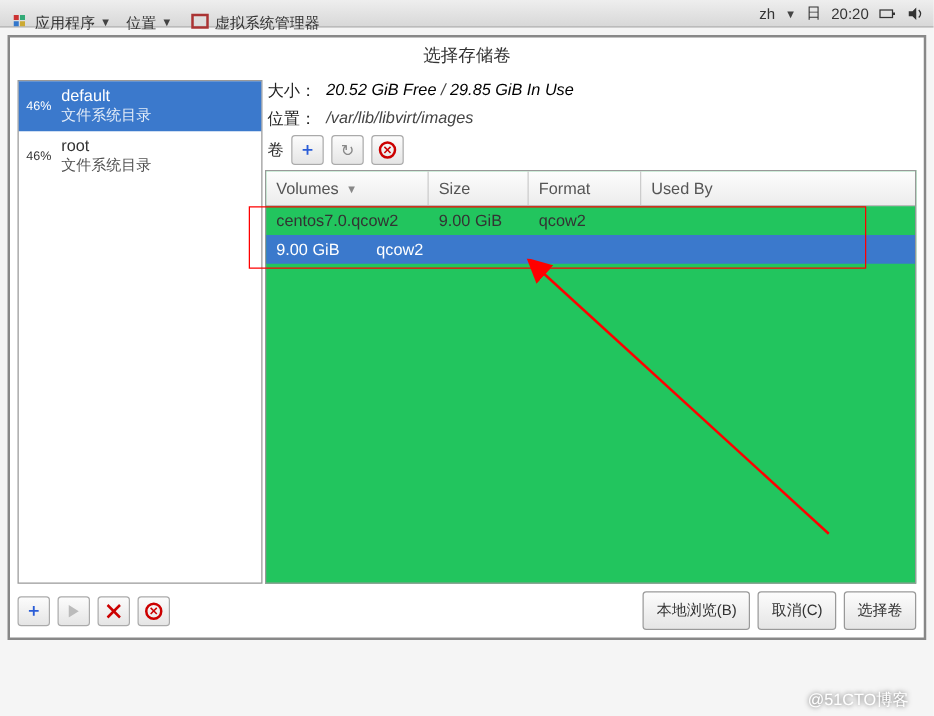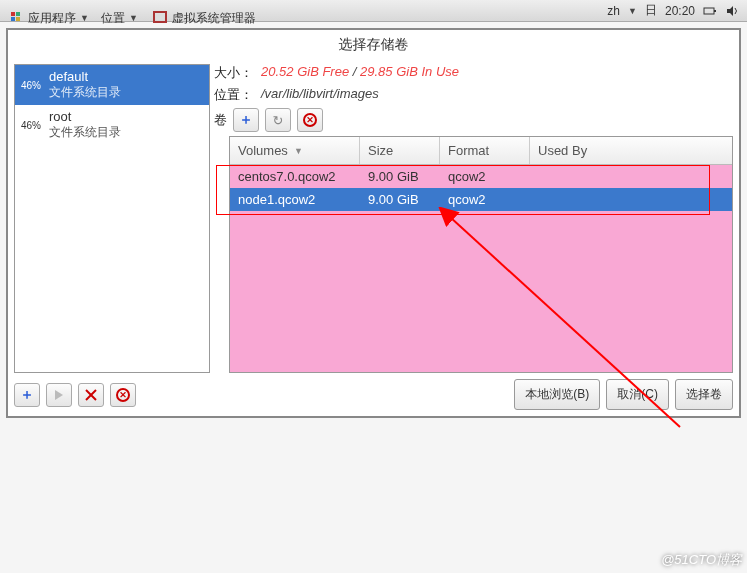--- a/index.html
+++ b/index.html
@@ -9,49 +9,49 @@
   .top-panel { height: 22px; background: linear-gradient(#eeeeee,#d8d8d8); border-bottom: 1px solid #aaa; display: flex; align-items: center; padding: 0 4px; }
   .top-panel .app-item { padding: 0 6px; display: flex; align-items: center; gap: 4px; margin-top: 15px; }
   .arrow-icon { font-size: 9px; color: #444; }
   .top-panel .vm-title { margin-left: 2px; }
   .spacer { flex: 1; }
   .tray { display: flex; align-items: center; gap: 8px; padding-right: 4px; }
   .tray span { display: inline-block; }
   .tray .time { font-size: 12px; }
 
   
-  .dialog { margin: 6px 6px; border: 2px solid #888; background: #fff; height: 390px; display: flex; flex-direction: column; }
+  .dialog { margin: 6px 6px; border: 2px solid #888; background: #fff; height: 484px; display: flex; flex-direction: column; }
   .dialog-title { text-align: center; font-size: 14px; padding: 6px 0; }
   
   .dialog-body { display: flex; flex: 1; padding: 4px 6px 0 6px; gap: 2px; }
   
   
   .pool-list { width: 196px; border: 1px solid #999; background: #fff; }
   .pool-item { display: flex; align-items: center; padding: 4px 6px; gap: 4px; }
   .pool-item.selected { background: #3b79cc; color: #fff; }
   .pool-item .pct { font-size: 10px; width: 24px; text-align: left; }
   .pool-item .labels { display: flex; flex-direction: column; justify-content: space-between; }
   .pool-item .name { font-size: 13px; }
   .pool-item .sub { font-size: 12px; opacity: 0.85; }
   
   
   .right-col { flex: 1; display: flex; flex-direction: column; gap: 4px; }
   .info-row { display: flex; gap: 8px; padding: 0 2px; font-size: 13px; }
   .info-row .label { color: #222; }
-  .info-row .free, .info-row .inuse { font-style: italic; color: #ef4444; }
+  .info-row .free, .info-row .inuse { font-style: italic; color: #000000; }
   .info-row .val { font-style: italic; color: #444; }
 
   .toolbar { display: flex; align-items: center; gap: 6px; padding: 0 2px; }
   .toolbar .label { font-size: 13px; }
   .btn-sm { width: 26px; height: 24px; border: 1px solid #aaa; border-radius: 3px; background: linear-gradient(#fcfcfc,#e5e5e5); display: flex; align-items: center; justify-content: center; cursor: pointer; }
   .icon-plus { color: #2a5cd7; font-weight: bold; font-size: 14px; }
   .icon-refresh { color: #888; font-size: 13px; }
   .icon-x { width: 14px; height: 14px; border: 2px solid #c00; border-radius: 50%; color: #c00; font-size: 9px; font-weight: bold; display: flex; align-items: center; justify-content: center; }
   
-  .table-wrap { flex: 1; border: 1px solid #999; background: #f9a8d4; position: relative; margin-left: 17px; }
+  .table-wrap { flex: 1; border: 1px solid #999; background: #22c55e; position: relative; }
   .thead { display: flex; background: linear-gradient(#fdfdfd,#ececec); border-bottom: 1px solid #bbb; }
   .thead .th { padding: 6px 8px; border-right: 1px solid #ccc; color: #555; font-size: 13px; display:flex; align-items:center; gap:6px; }
   .th.vol { width: 130px; }
   .th.size { width: 80px; }
   .th.fmt { width: 90px; }
   .th.used { flex: 1; border-right: none; }
   .sort-icon { font-size: 9px; color:#888; }
   
   .tbody .tr { display: flex; font-size: 13px; }
   .tbody .tr .td { padding: 4px 8px; }
@@ -62,21 +62,21 @@
   .tr.selected { background: #3b79cc; color: #fff; }
   
   
   .annot-rect { position: absolute; border: 1px solid red; left: -14px; top: 28px; width: 494px; height: 50px; pointer-events: none; }
   .annot-arrow { position: absolute; pointer-events: none; }
 
   
   .bottom-bar { display: flex; padding: 6px; align-items: center; gap: 6px; }
   .btn { border: 1px solid #999; border-radius: 3px; background: linear-gradient(#fcfcfc,#e5e5e5); padding: 6px 10px; font-size: 12px; cursor: pointer; }
   
-  .watermark { position: fixed; right: 5px; bottom: 4px; color: #fff; font-size: 13px; font-style: italic; text-shadow: 0 0 4px rgba(0,0,0,0.7); margin-left: 25px; }
+  .watermark { position: fixed; right: 20px; bottom: 4px; color: #fff; font-size: 13px; text-shadow: 0 0 4px rgba(0,0,0,0.7); margin-left: 25px; }
 </style>
 </head>
 <body>
 
 <div class="top-panel">
   <div class="app-item">
     <svg width="14" height="14">
         <rect x="1" y="1" width="4" height="4" fill="#c33"></rect>
         <rect x="6" y="1" width="4" height="4" fill="#3a7"></rect>
         <rect x="1" y="6" width="4" height="4" fill="#37c"></rect>
@@ -169,21 +169,20 @@
           <div class="th fmt">Format</div>
           <div class="th used">Used By</div>
         </div>
         <div class="tbody">
           <div class="tr">
             <div class="td vol">centos7.0.qcow2</div>
             <div class="td size">9.00 GiB</div>
             <div class="td fmt">qcow2</div>
           </div>
           <div class="tr selected">
-            <div class="td vol">node1.qcow2</div>
             <div class="td size">9.00 GiB</div>
             <div class="td fmt">qcow2</div>
             <div class="td used"></div>
           </div>
         </div>
         <div class="annot-rect"></div>
         <svg class="annot-arrow" width="300" height="260" style="left:200px; top:70px;">
           <defs>
               <marker id="ah" markerWidth="10" markerHeight="10" refX="2" refY="5" orient="auto">
                 <polygon points="0,0 10,5 0,10" fill="red"></polygon>

